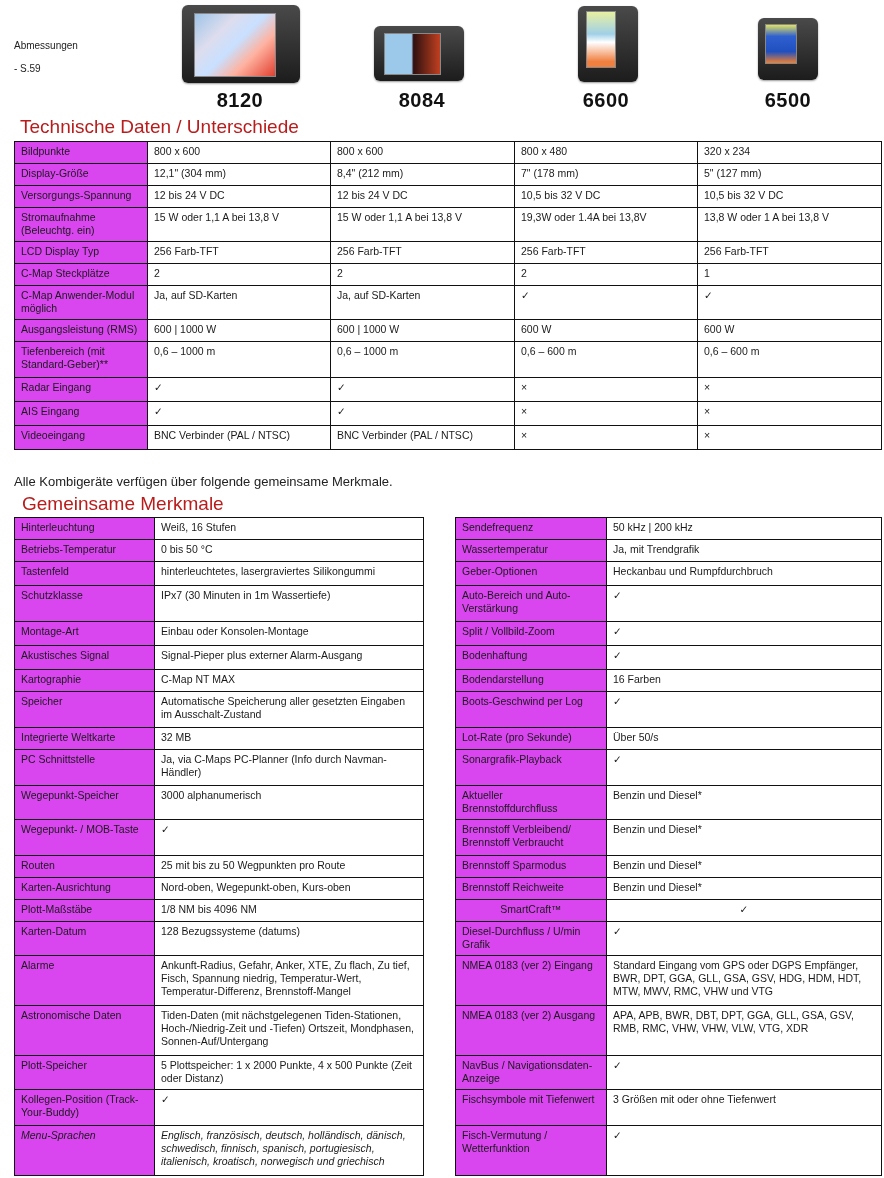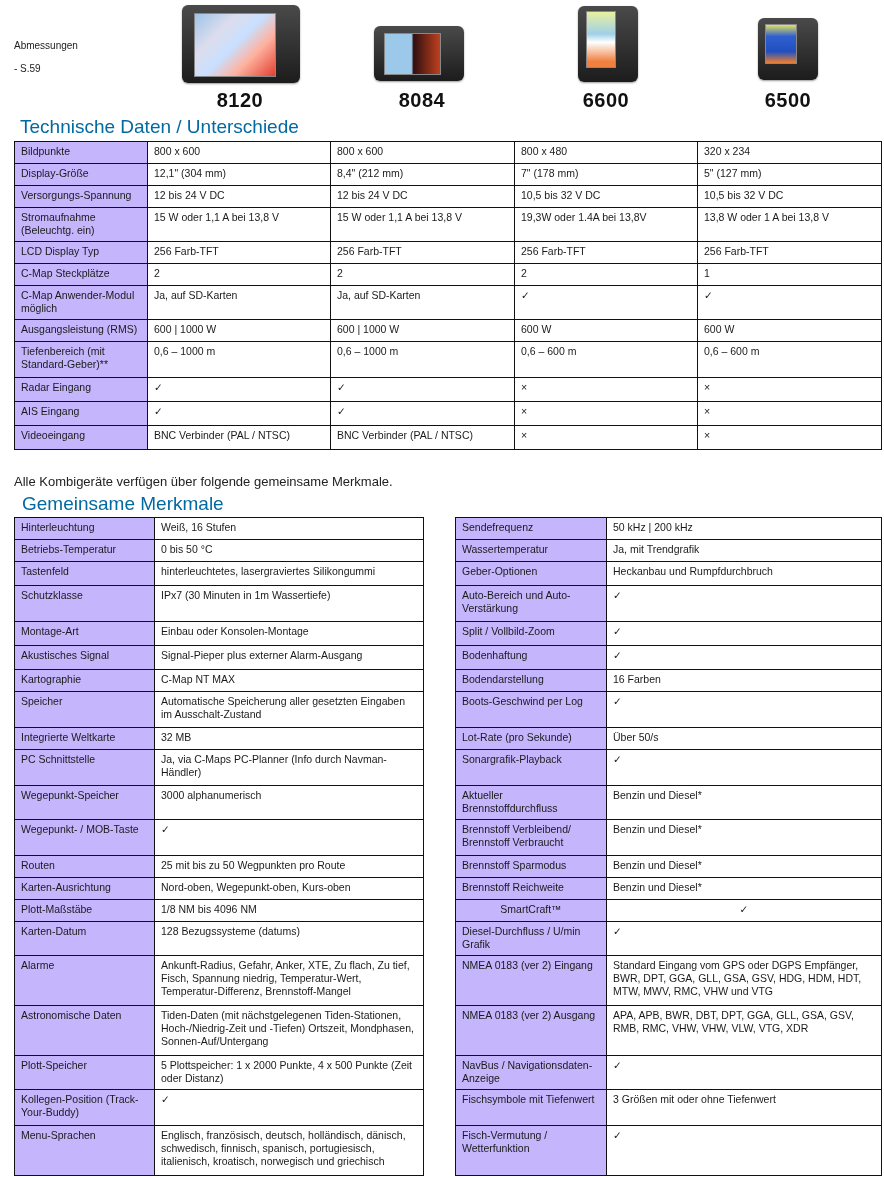--- a/index.html
+++ b/index.html
@@ -3,24 +3,24 @@
 <meta charset="utf-8">
 <style>
   html, body { margin:0; padding:0; background:#ffffff; }
   body { width:884px; height:1178px; position:relative; overflow:hidden;
          font-family:"Liberation Sans", "DejaVu Sans", sans-serif; color:#1a1a1a; }
   .abs { position:absolute; }
   .side-note { font-size:10px; color:#222; }
   .model { position:absolute; font-weight:bold; font-size:20px; letter-spacing:0.5px; color:#111; text-align:center; width:140px; }
   .device { position:absolute; background:linear-gradient(180deg,#4a4a4a,#1c1c1c); border-radius:6px; box-shadow:0 1px 2px rgba(0,0,0,.4); }
   .screen { position:absolute; overflow:hidden; border:1px solid #888; }
-  .h-title { position:absolute; font-size:19px; color:#0369a1; font-weight:normal;text-align:right; }
+  .h-title { position:absolute; font-size:19px; color:#b91c1c; font-weight:normal;text-align:right; }
   table.spec { position:absolute; border-collapse:collapse; font-size:10.5px; table-layout:fixed; }
   table.spec td { border:1px solid #111; padding:3px 6px; vertical-align:top; line-height:13px; }
-  table.spec td.lbl { background:#c4b5fd; }
+  table.spec td.lbl { background:#d946ef; }
   .intro { position:absolute; font-size:13px; color:#222; }
 </style>
 </head>
 <body>
 
 <div class="abs side-note" style="left:14px;top:40px;">Abmessungen</div>
 <div class="abs side-note" style="left:14px;top:63px;">- S.59</div>
 
 <div class="device" style="left:182px;top:5px;width:118px;height:78px;">
   <div class="screen" style="left:12px;top:8px;width:80px;height:62px;background:linear-gradient(135deg,#9fc4e8 0%,#dde 30%,#c8e0ff 50%,#ffb2a0 70%,#e04030 100%);"></div>
@@ -221,21 +221,21 @@
         <td>Tiden-Daten (mit nächstgelegenen Tiden-Stationen, Hoch-/Niedrig-Zeit und -Tiefen) Ortszeit, Mondphasen, Sonnen-Auf/Untergang</td>
       </tr>
       <tr style="height: 34px;">
         <td class="lbl">Plott-Speicher</td>
         <td>5 Plottspeicher: 1 x 2000 Punkte, 4 x 500 Punkte (Zeit oder Distanz)</td>
       </tr>
       <tr style="height: 36px;">
         <td class="lbl">Kollegen-Position (Track-Your-Buddy)</td>
         <td>✓</td>
       </tr>
-      <tr style="height: 50px;">
+      <tr style="height: 50px; font-style: italic;">
         <td class="lbl">Menu-Sprachen</td>
         <td>Englisch, französisch, deutsch, holländisch, dänisch, schwedisch, finnisch, spanisch, portugiesisch, italienisch, kroatisch, norwegisch und griechisch</td>
       </tr>
     </tbody>
 </table>
 
 <table class="spec" style="left:455px;top:517px;width:426px;">
   <colgroup>
       <col style="width:151px">
       <col style="width:275px">

